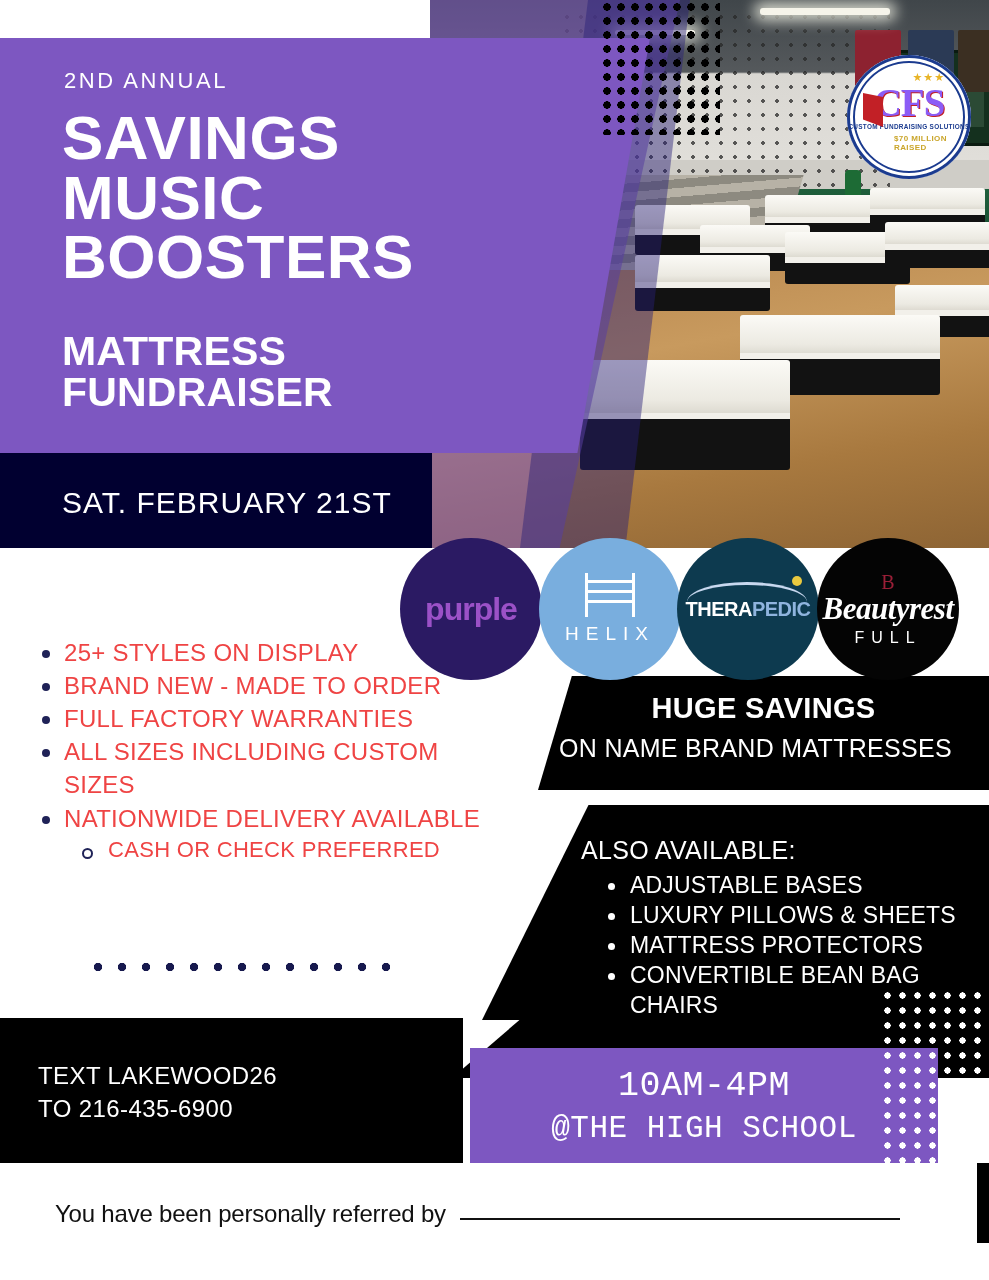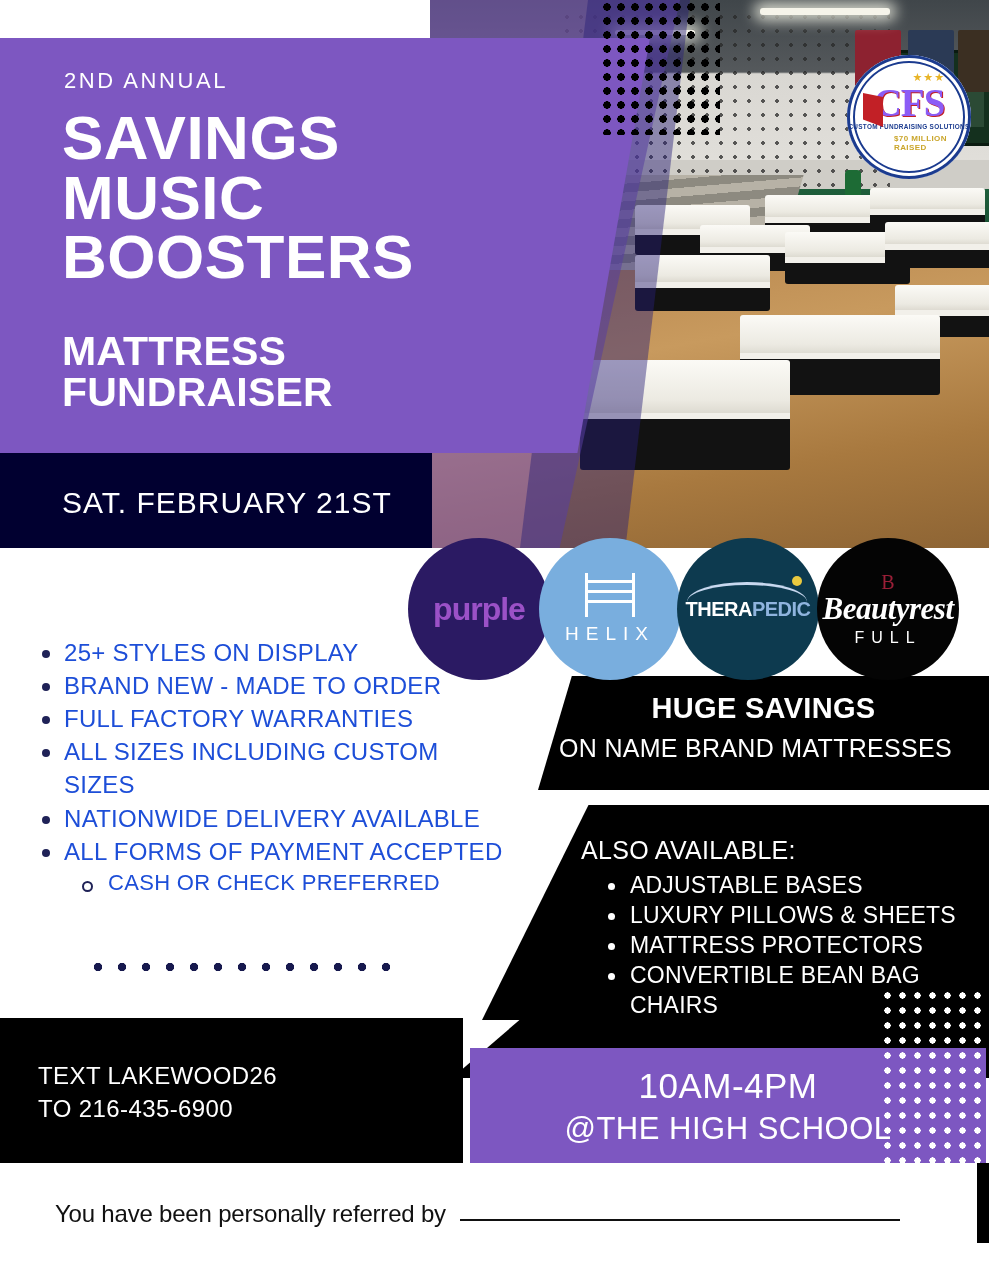--- a/index.html
+++ b/index.html
@@ -58,42 +58,42 @@
   .hdr{position:absolute;left:62px;top:68px;z-index:8;color:#fff;}
   .kicker{font-size:22px;letter-spacing:2.6px;font-weight:400;margin:0 0 14px 2px;}
   .bigtitle{font-size:62px;font-weight:700;line-height:.96;letter-spacing:.5px;margin:0;}
   .subtitle{font-size:41px;font-weight:700;line-height:1.0;letter-spacing:.2px;margin:44px 0 0 0;}
   .dateline{position:absolute;left:62px;top:486px;z-index:8;color:#fff;font-size:30px;letter-spacing:1px;}
 
   
   .brands{position:absolute;left:400px;top:538px;width:589px;height:142px;z-index:9;}
   .brandc{position:absolute;top:0;width:142px;height:142px;border-radius:50%;
      display:flex;align-items:center;justify-content:center;flex-direction:column;overflow:hidden;}
-  .bc1{left:8px;background:#2b1a63;text-align:right;}
+  .bc1{left:0;background:#2b1a63;text-align:right;}
   .bc2{left:139px;background:#79aede;}
   .bc3{left:277px;background:#0d3a4f;}
   .bc4{left:417px;background:#040404;}
   .purpleWord{font-size:32px;font-weight:700;color:#9b51c7;letter-spacing:-1px;}
   .helixMark{width:58px;height:44px;position:relative;margin-bottom:6px;}
   .helixMark:before,.helixMark:after{content:"";position:absolute;top:0;width:3px;height:44px;background:#fff;}
   .helixMark:before{left:4px;} .helixMark:after{right:4px;}
   .helixMark i{position:absolute;left:4px;width:50px;height:2.5px;background:#fff;}
   .helixWord{font-size:19px;color:#fff;letter-spacing:7px;font-weight:400;}
   .theraWrap{position:relative;width:126px;text-align:center;}
   .theraSwoosh{position:absolute;left:2px;top:-16px;width:120px;height:17px;border-top:3.5px solid #c8d8ef;
      border-radius:50%/100% 100% 0 0;}
   .theraDot{position:absolute;right:9px;top:-22px;width:10px;height:10px;border-radius:50%;background:#e9c93f;}
   .theraWord{font-size:20px;font-weight:700;color:#fff;letter-spacing:-.5px;}
   .theraWord span{color:#8fb4de;}
   .brB{font-family:"Liberation Serif",serif;color:#9a1f37;font-size:20px;line-height:1;margin-bottom:1px;}
   .beautyrest{font-family:"Liberation Serif",serif;font-style:italic;font-weight:700;color:#fff;font-size:31px;letter-spacing:-.5px;line-height:1;}
   .blackWord{font-size:16px;color:#fff;letter-spacing:7px;margin-top:5px;}
 
   
-  .features{position:absolute;left:34px;top:636px;width:480px;z-index:7;color:#1d4ed8;}
+  .features{position:absolute;left:34px;top:636px;width:480px;z-index:7;color:#ef4444;}
   .features ul{list-style:none;margin:0;padding:0;}
   .features li{font-size:24px;letter-spacing:.3px;line-height:1.38;position:relative;padding-left:30px;}
   .features li:before{content:"";position:absolute;left:8px;top:14px;width:8px;height:8px;border-radius:50%;background:#1f2257;}
   .features li.sub{padding-left:74px;font-size:22px;}
   .features li.sub:before{left:48px;top:13px;width:7px;height:7px;border-radius:50%;background:transparent;border:2px solid #1f2257;}
   .dotGrid{position:absolute;left:86px;top:956px;width:320px;height:26px;z-index:7;
      background-image:radial-gradient(circle,#17194e 4px,transparent 4.4px);background-size:24px 22px;}
 
   
   .savings{position:absolute;left:538px;top:676px;width:451px;height:114px;background:#000;z-index:7;
@@ -108,25 +108,25 @@
   .also li:before{content:"";position:absolute;left:6px;top:12px;width:7px;height:7px;border-radius:50%;background:#fff;}
   .brDots{position:absolute;left:880px;top:988px;width:109px;height:190px;z-index:8;
      background-image:radial-gradient(circle,#fff 3px,transparent 3.3px);background-size:15px 15px;}
 
   
   .contact{position:absolute;left:0;top:1018px;width:463px;height:145px;background:#000;z-index:7;}
   .contact div{color:#fff;font-size:24px;letter-spacing:.4px;line-height:1.36;}
   .contact .inner{padding:42px 0 0 38px;}
   .blackWedge{position:absolute;left:452px;top:1018px;width:537px;height:60px;background:#000;z-index:6;
      clip-path:polygon(13% 0, 100% 0, 100% 100%, 0 100%);}
-  .timeband{position:absolute;left:470px;top:1048px;width:516px;height:115px;background:#7d57c1;z-index:7;}
+  .timeband{position:absolute;left:470px;top:1048px;width:468px;height:115px;background:#7d57c1;z-index:7;font-family:Liberation Mono, monospace;}
   .timeband .t1{text-align:center;color:#fff;font-size:35px;padding-top:18px;letter-spacing:.5px;}
   .timeband .t2{text-align:center;color:#fff;font-size:31px;padding-top:5px;letter-spacing:.5px;}
   .referral{position:absolute;left:0;top:1200px;width:989px;z-index:7;}
-  .referral .row{display:flex;align-items:center;padding-left:55px;}
+  .referral .row{display:flex;align-items:flex-start;padding-left:55px;}
   .referral .txt{font-size:24px;color:#111;letter-spacing:-.2px;}
   .referral .line{flex:0 0 440px;border-bottom:2.5px solid #111;margin:0 0 6px 14px;height:18px;}
   .rightEdge{position:absolute;right:0;top:1163px;width:12px;height:80px;background:#000;z-index:8;}
 </style>
 </head>
 <body>
 
 <div class="flyer">
 
   <div class="photo">
@@ -251,21 +251,20 @@
     </div>
   </div>
 
   <div class="features">
     <ul>
       <li>25+ STYLES ON DISPLAY</li>
       <li>BRAND NEW - MADE TO ORDER</li>
       <li>FULL FACTORY WARRANTIES</li>
       <li>ALL SIZES INCLUDING CUSTOM SIZES</li>
       <li>NATIONWIDE DELIVERY AVAILABLE</li>
-      <li>ALL FORMS OF PAYMENT ACCEPTED</li>
       <li class="sub">CASH OR CHECK PREFERRED</li>
     </ul>
   </div>
   <div class="dotGrid"></div>
 
   <div class="savings">
     <h2>HUGE SAVINGS</h2>
     <p>ON NAME BRAND MATTRESSES</p>
   </div>
 

